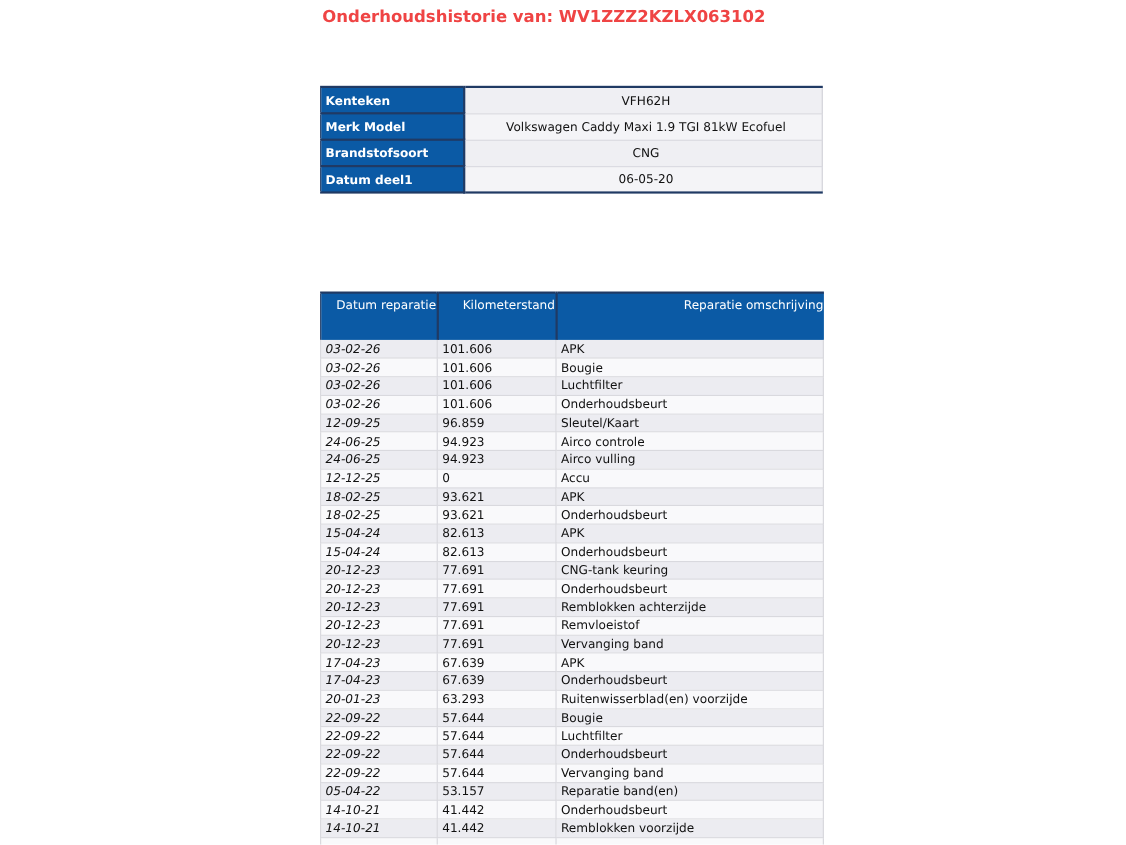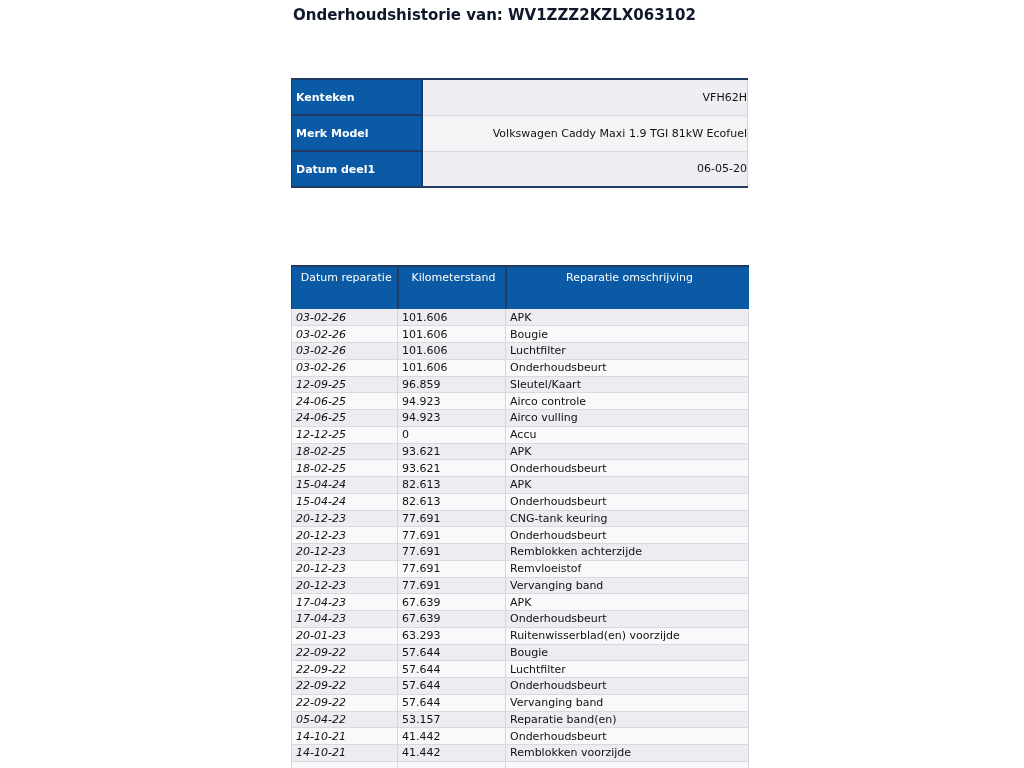--- a/index.html
+++ b/index.html
@@ -11,58 +11,58 @@
     --text:#111111;
     --header-text:#FFFFFF;
   }
   html,body{margin:0;padding:0;background:#FFFFFF;}
   .page{
     position:relative;width:1024px;height:768px;overflow:hidden;background:#FFFFFF;
     font-family:"DejaVu Sans","Liberation Sans",sans-serif;color:var(--text);
   }
   .title{
     position:absolute;left:293px;top:6px;margin:0;
-    font-size:15px;font-weight:bold;color:#0f172a;white-space:nowrap;
+    font-size:15px;font-weight:bold;color:#ef4444;white-space:nowrap;
   }
   table{border-collapse:collapse;table-layout:fixed;}
   
   .info-table{
     position:absolute;left:291px;top:78px;width:457px;
     border-top:2px solid var(--border-navy);
     border-bottom:2px solid var(--border-navy);
   }
   .info-table th{
-    width:130px;height:36px;box-sizing:border-box;
+    width:130px;height:24px;box-sizing:border-box;
     background:var(--header-blue);color:var(--header-text);
     font-size:11px;font-weight:bold;text-align:left;
     padding:0 0 0 4px;vertical-align:middle;
     border-bottom:2px solid var(--border-navy);
     border-right:2px solid var(--border-navy);
     border-left:1px solid var(--border-navy);
   }
   .info-table td{
     height:24px;box-sizing:border-box;
     background:var(--info-value-bg);
-    font-size:11px;text-align:right;padding:0 0 0 5px;vertical-align:middle;
+    font-size:11px;text-align:center;padding:0 0 0 5px;vertical-align:middle;
     border-bottom:1px solid #D9D9DF;
     border-right:1px solid #D0D0D8;
   }
   .info-table tr:nth-child(even) td{background:#F4F4F7;}
   
   .history-table{
     position:absolute;left:291px;top:265px;width:457px;
     border-top:2px solid var(--border-navy);
   }
   .history-table col.c1{width:106px;}
   .history-table col.c2{width:108px;}
   .history-table col.c3{width:243px;}
   .history-table thead th{
     height:43px;box-sizing:border-box;
     background:var(--header-blue);color:var(--header-text);
-    font-size:11px;font-weight:normal;text-align:center;
+    font-size:11px;font-weight:normal;text-align:right;
     padding:4px 0 0 4px;vertical-align:top;
     border-right:2px solid var(--border-navy);
   }
   .history-table thead th:first-child{border-left:1px solid var(--border-navy);}
   .history-table thead th:last-child{border-right:none;}
   .history-table tbody td{
     height:16.75px;box-sizing:border-box;
     font-size:11px;text-align:left;padding:0 0 0 4px;vertical-align:middle;
     line-height:15px;white-space:nowrap;overflow:hidden;
     border-bottom:1px solid #D9D9DE;
@@ -81,20 +81,24 @@
 
   <table class="info-table">
     <tbody>
         <tr>
           <th>Kenteken</th>
           <td>VFH62H</td>
         </tr>
         <tr>
           <th>Merk Model</th>
           <td>Volkswagen Caddy Maxi 1.9 TGI 81kW Ecofuel</td>
+        </tr>
+        <tr>
+          <th>Brandstofsoort</th>
+          <td>CNG</td>
         </tr>
         <tr>
           <th>Datum deel1</th>
           <td>06-05-20</td>
         </tr>
       </tbody>
   </table>
 
   <table class="history-table">
     <colgroup>

